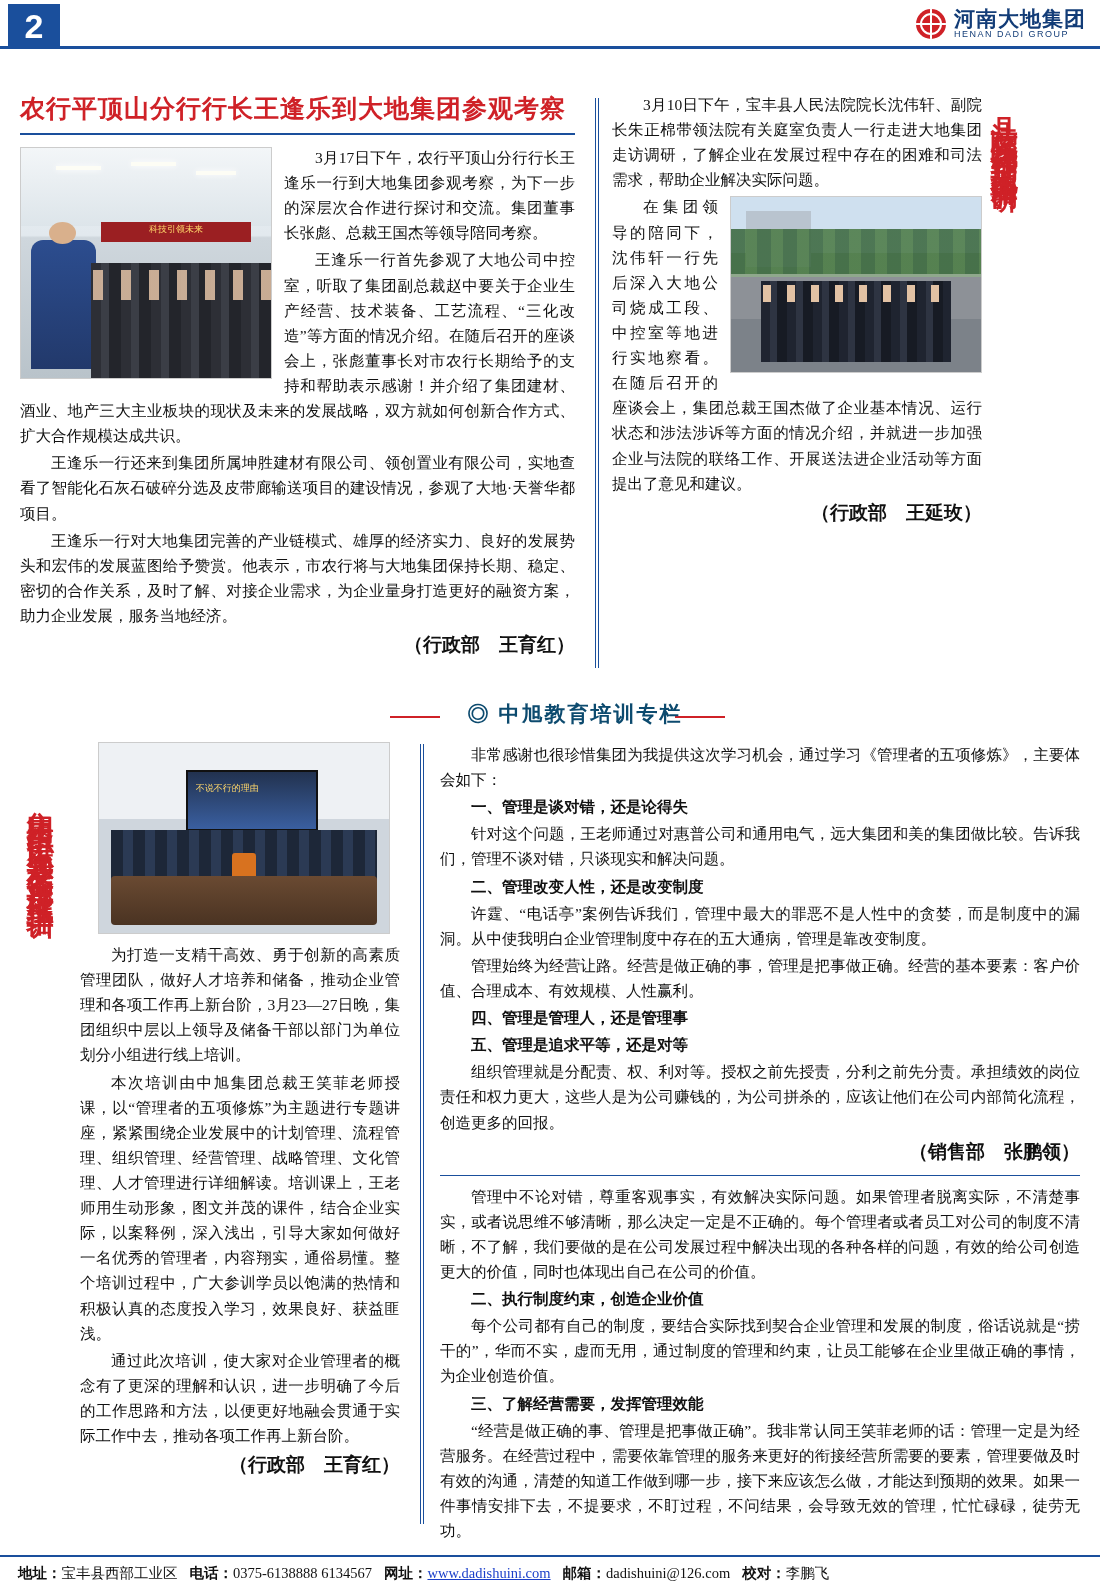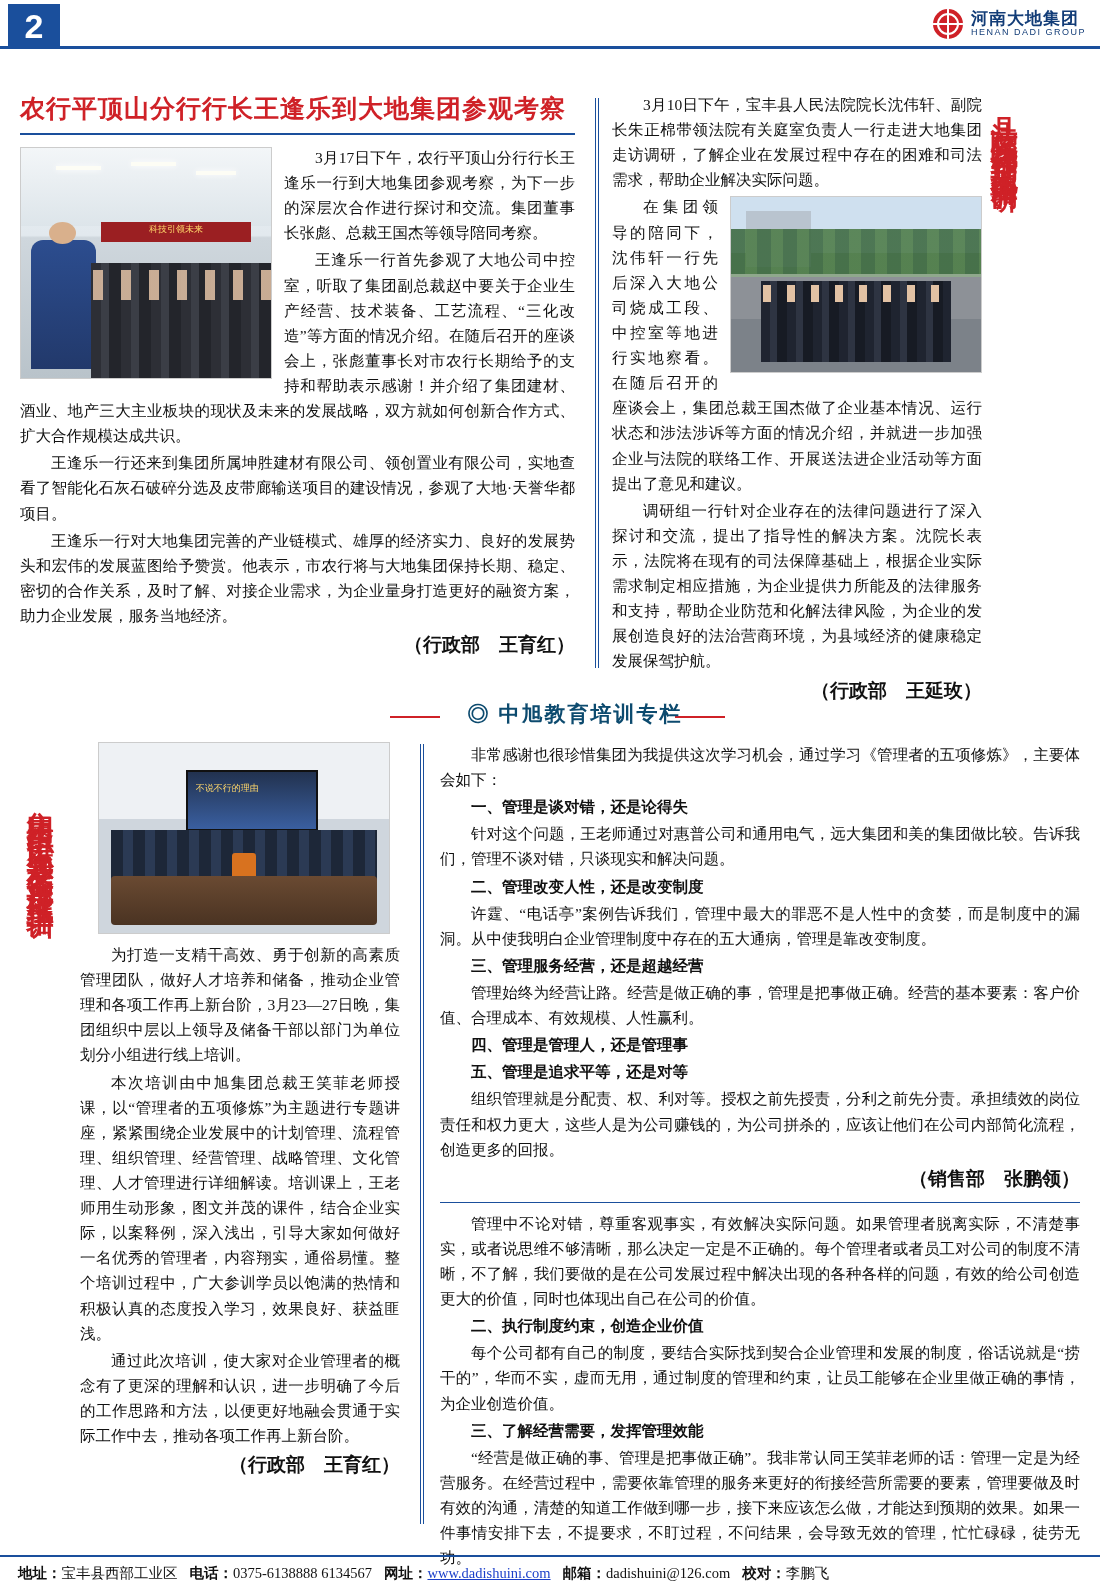--- a/index.html
+++ b/index.html
@@ -30,21 +30,21 @@
     content:""; position:absolute; background:#fff;
   }
   .globe:before { left:0; top:14px; width:30px; height:2px; }
   .globe:after { left:14px; top:0; width:2px; height:30px; }
   .globe span {
     position:absolute; left:4px; top:4px; width:22px; height:22px;
     border:2px solid #fff; border-radius:50% / 50%;
     box-sizing:border-box;
   }
   .logo-text { line-height:1.05; }
-  .logo-cn { font-family:"Liberation Sans", sans-serif; font-weight:bold; font-size:17px; color:#123c77; letter-spacing:1px;}
+  .logo-cn { font-family:"Liberation Sans", sans-serif; font-weight:bold; font-size:21px; color:#123c77; letter-spacing:1px;}
   .logo-en { font-family:"Liberation Sans", sans-serif; font-size:9px; color:#123c77; letter-spacing:1.5px; }
 
   .head-rule { position:absolute; left:0; top:46px; width:1100px; height:3px; background:#1a4f9c; }
 
   
   .section-banner { position:absolute; left:0; top:50px; width:1100px; height:36px; }
   .section-banner .ln { position:absolute; top:18px; height:2px; background:#1a4f9c; }
   .section-banner .ln.l { left:40px; width:420px; }
   .section-banner .ln.r { right:330px; width:170px; }
   .section-title {
@@ -257,21 +257,20 @@
       <p class="body">3月10日下午，宝丰县人民法院院长沈伟轩、副院长朱正棉带领法院有关庭室负责人一行走进大地集团走访调研，了解企业在发展过程中存在的困难和司法需求，帮助企业解决实际问题。</p>
       <div class="photo p2">
         <div class="ph-outdoor">
           <div class="bldg"></div>
           <div class="trees"></div>
           <div class="grp"></div>
         </div>
       </div>
       <p class="body">在集团领导的陪同下，沈伟轩一行先后深入大地公司烧成工段、中控室等地进行实地察看。在随后召开的座谈会上，集团总裁王国杰做了企业基本情况、运行状态和涉法涉诉等方面的情况介绍，并就进一步加强企业与法院的联络工作、开展送法进企业活动等方面提出了意见和建议。</p>
       <div class="clearfix"></div>
-      <p class="body">调研组一行针对企业存在的法律问题进行了深入探讨和交流，提出了指导性的解决方案。沈院长表示，法院将在现有的司法保障基础上，根据企业实际需求制定相应措施，为企业提供力所能及的法律服务和支持，帮助企业防范和化解法律风险，为企业的发展创造良好的法治营商环境，为县域经济的健康稳定发展保驾护航。</p>
       <div class="sig">
         <b>（行政部</b>
         &nbsp;&nbsp;
         <b>王延玫）</b>
       </div>
     </div>
   </div>
 
   <div class="vtitle" id="vtitle-court">县法院院长沈伟轩到大地集团调研</div>
 
@@ -307,21 +306,20 @@
     </div>
 
     <div class="bot-right">
 
       <div>
         <p class="body">非常感谢也很珍惜集团为我提供这次学习机会，通过学习《管理者的五项修炼》，主要体会如下：</p>
         <p class="body" style="font-weight:bold">一、管理是谈对错，还是论得失</p>
         <p class="body">针对这个问题，王老师通过对惠普公司和通用电气，远大集团和美的集团做比较。告诉我们，管理不谈对错，只谈现实和解决问题。</p>
         <p class="body" style="font-weight:bold">二、管理改变人性，还是改变制度</p>
         <p class="body">许霆、“电话亭”案例告诉我们，管理中最大的罪恶不是人性中的贪婪，而是制度中的漏洞。从中使我明白企业管理制度中存在的五大通病，管理是靠改变制度。</p>
-        <p class="body" style="font-weight:bold">三、管理服务经营，还是超越经营</p>
         <p class="body">管理始终为经营让路。经营是做正确的事，管理是把事做正确。经营的基本要素：客户价值、合理成本、有效规模、人性赢利。</p>
         <p class="body" style="font-weight:bold">四、管理是管理人，还是管理事</p>
         <p class="body" style="font-weight:bold">五、管理是追求平等，还是对等</p>
         <p class="body">组织管理就是分配责、权、利对等。授权之前先授责，分利之前先分责。承担绩效的岗位责任和权力更大，这些人是为公司赚钱的，为公司拼杀的，应该让他们在公司内部简化流程，创造更多的回报。</p>
         <div class="sig">
           <b>（销售部</b>
           &nbsp;&nbsp;
           <b>张鹏领）</b>
         </div>
       </div>

